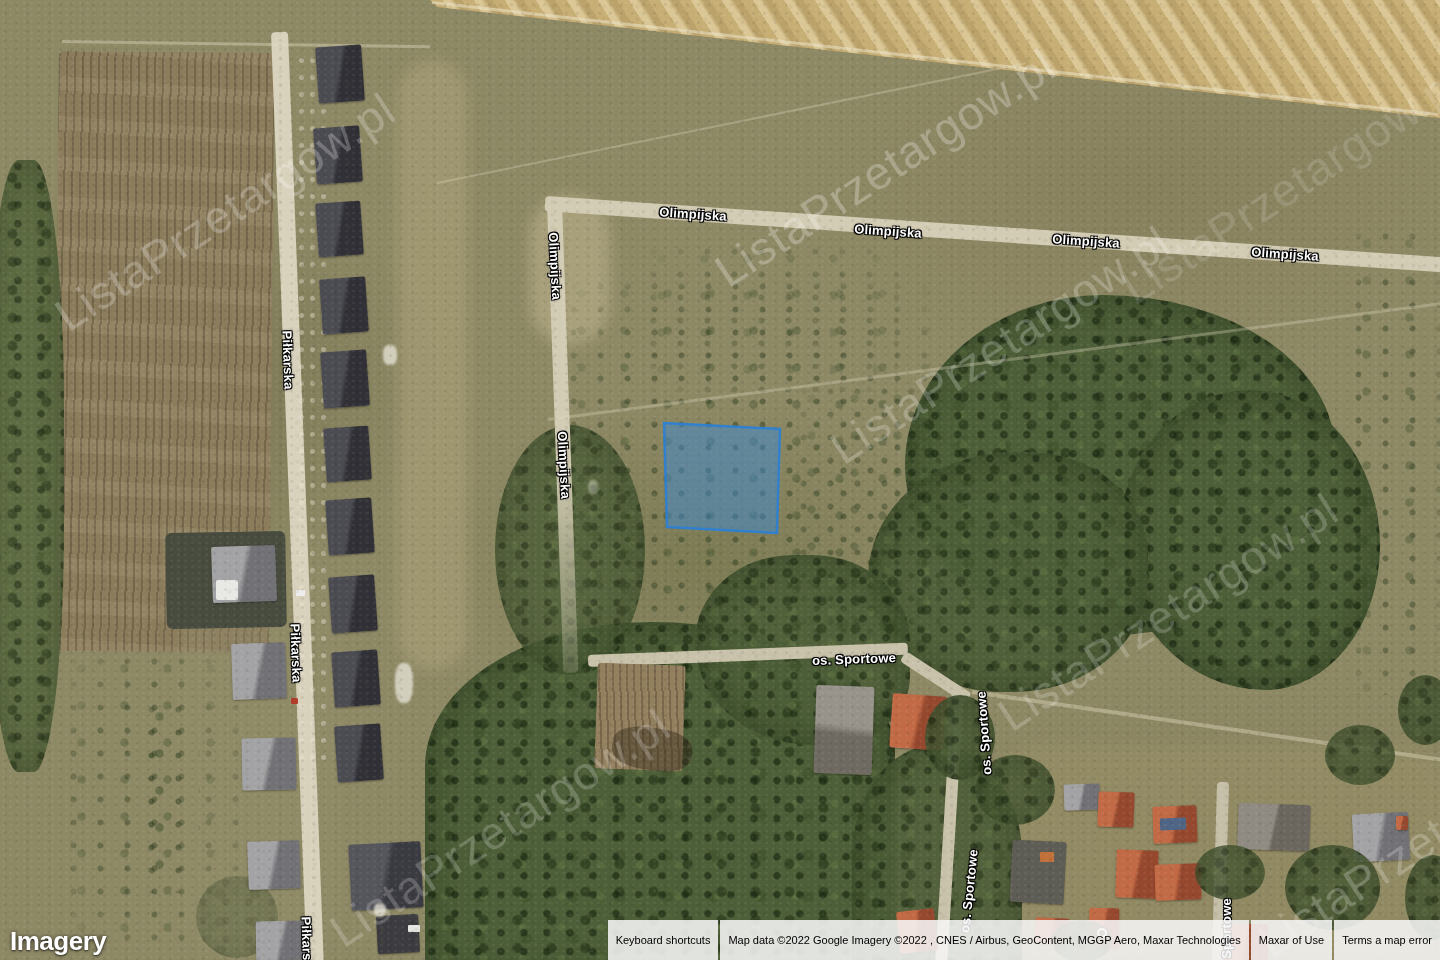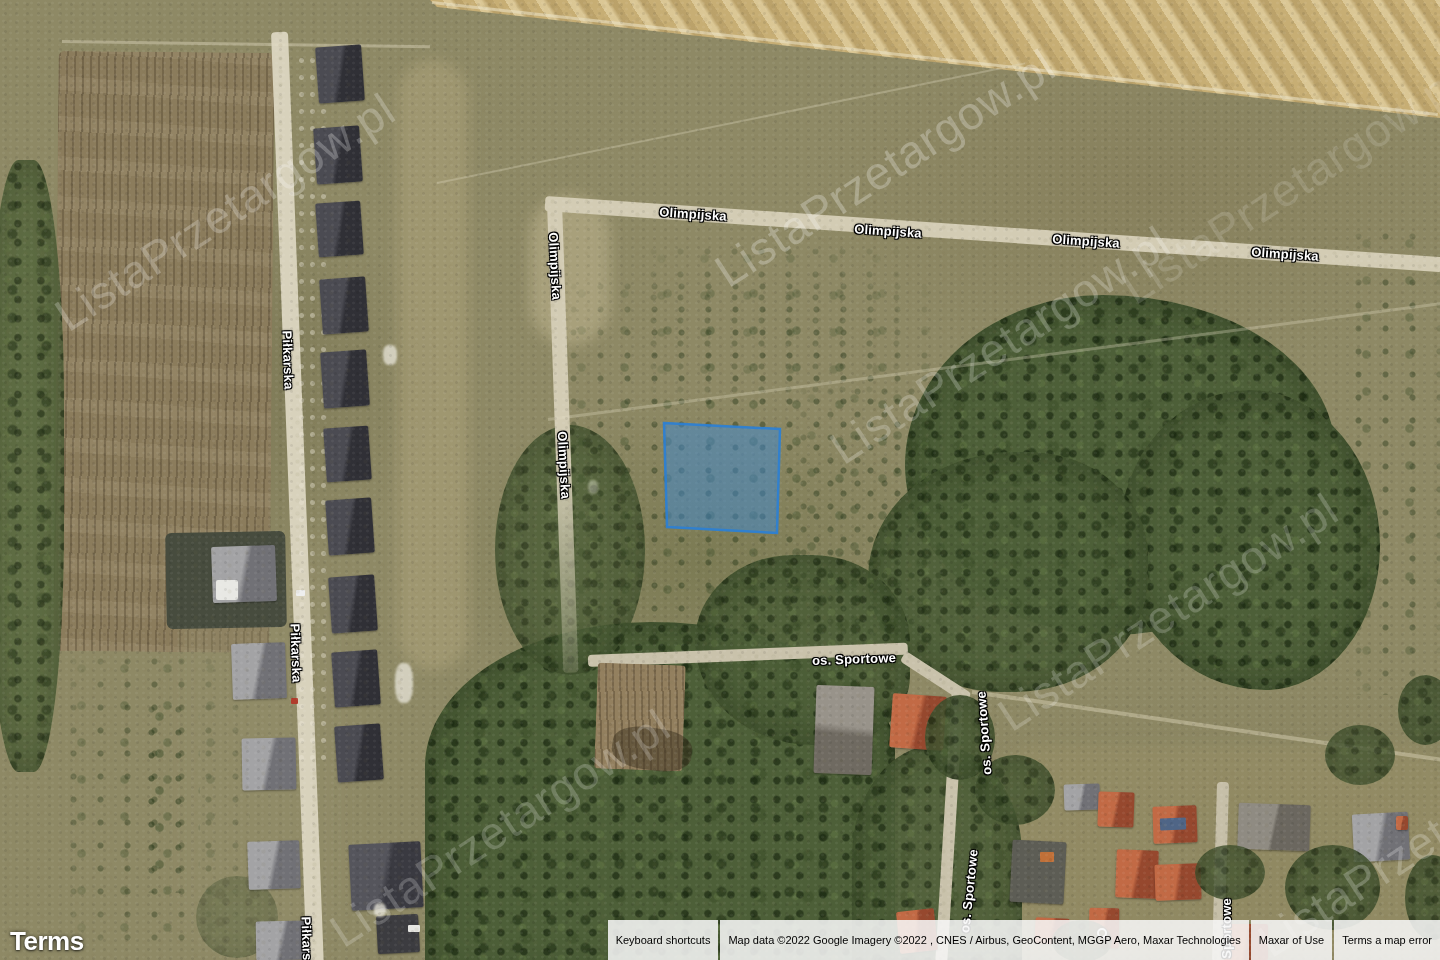--- a/index.html
+++ b/index.html
@@ -191,21 +191,21 @@
   <div class="label" style="left:288px;top:360px;transform:translate(-50%,-50%) rotate(88deg);">Piłkarska</div>
   <div class="label" style="left:296px;top:653px;transform:translate(-50%,-50%) rotate(88deg);">Piłkarska</div>
   <div class="label" style="left:307px;top:946px;transform:translate(-50%,-50%) rotate(88deg);">Piłkarska</div>
   <div class="label" style="left:854px;top:659px;transform:translate(-50%,-50%) rotate(-2deg);">os. Sportowe</div>
   <div class="label" style="left:984px;top:733px;transform:translate(-50%,-50%) rotate(-94deg);">os. Sportowe</div>
   <div class="label" style="left:969px;top:891px;transform:translate(-50%,-50%) rotate(-84deg);">os. Sportowe</div>
   <div class="label" style="left:1226px;top:940px;transform:translate(-50%,-50%) rotate(-90deg);">os. Sportowe</div>
 
   <div class="poi" style="left:1097px;top:928px;"></div>
 
-  <div id="logo">Terms</div>
+  <div id="logo">Imagery</div>
   <div id="attrbar">
     <div class="attr-seg attr-link">Keyboard shortcuts</div>
     <div class="attr-seg">Map data ©2022 Google Imagery ©2022 , CNES / Airbus, GeoContent, MGGP Aero, Maxar Technologies</div>
     <div class="attr-seg attr-link">Maxar of Use</div>
     <div class="attr-seg attr-link">Terms a map error</div>
   </div>
 
 </div>
 
 </body></html>

